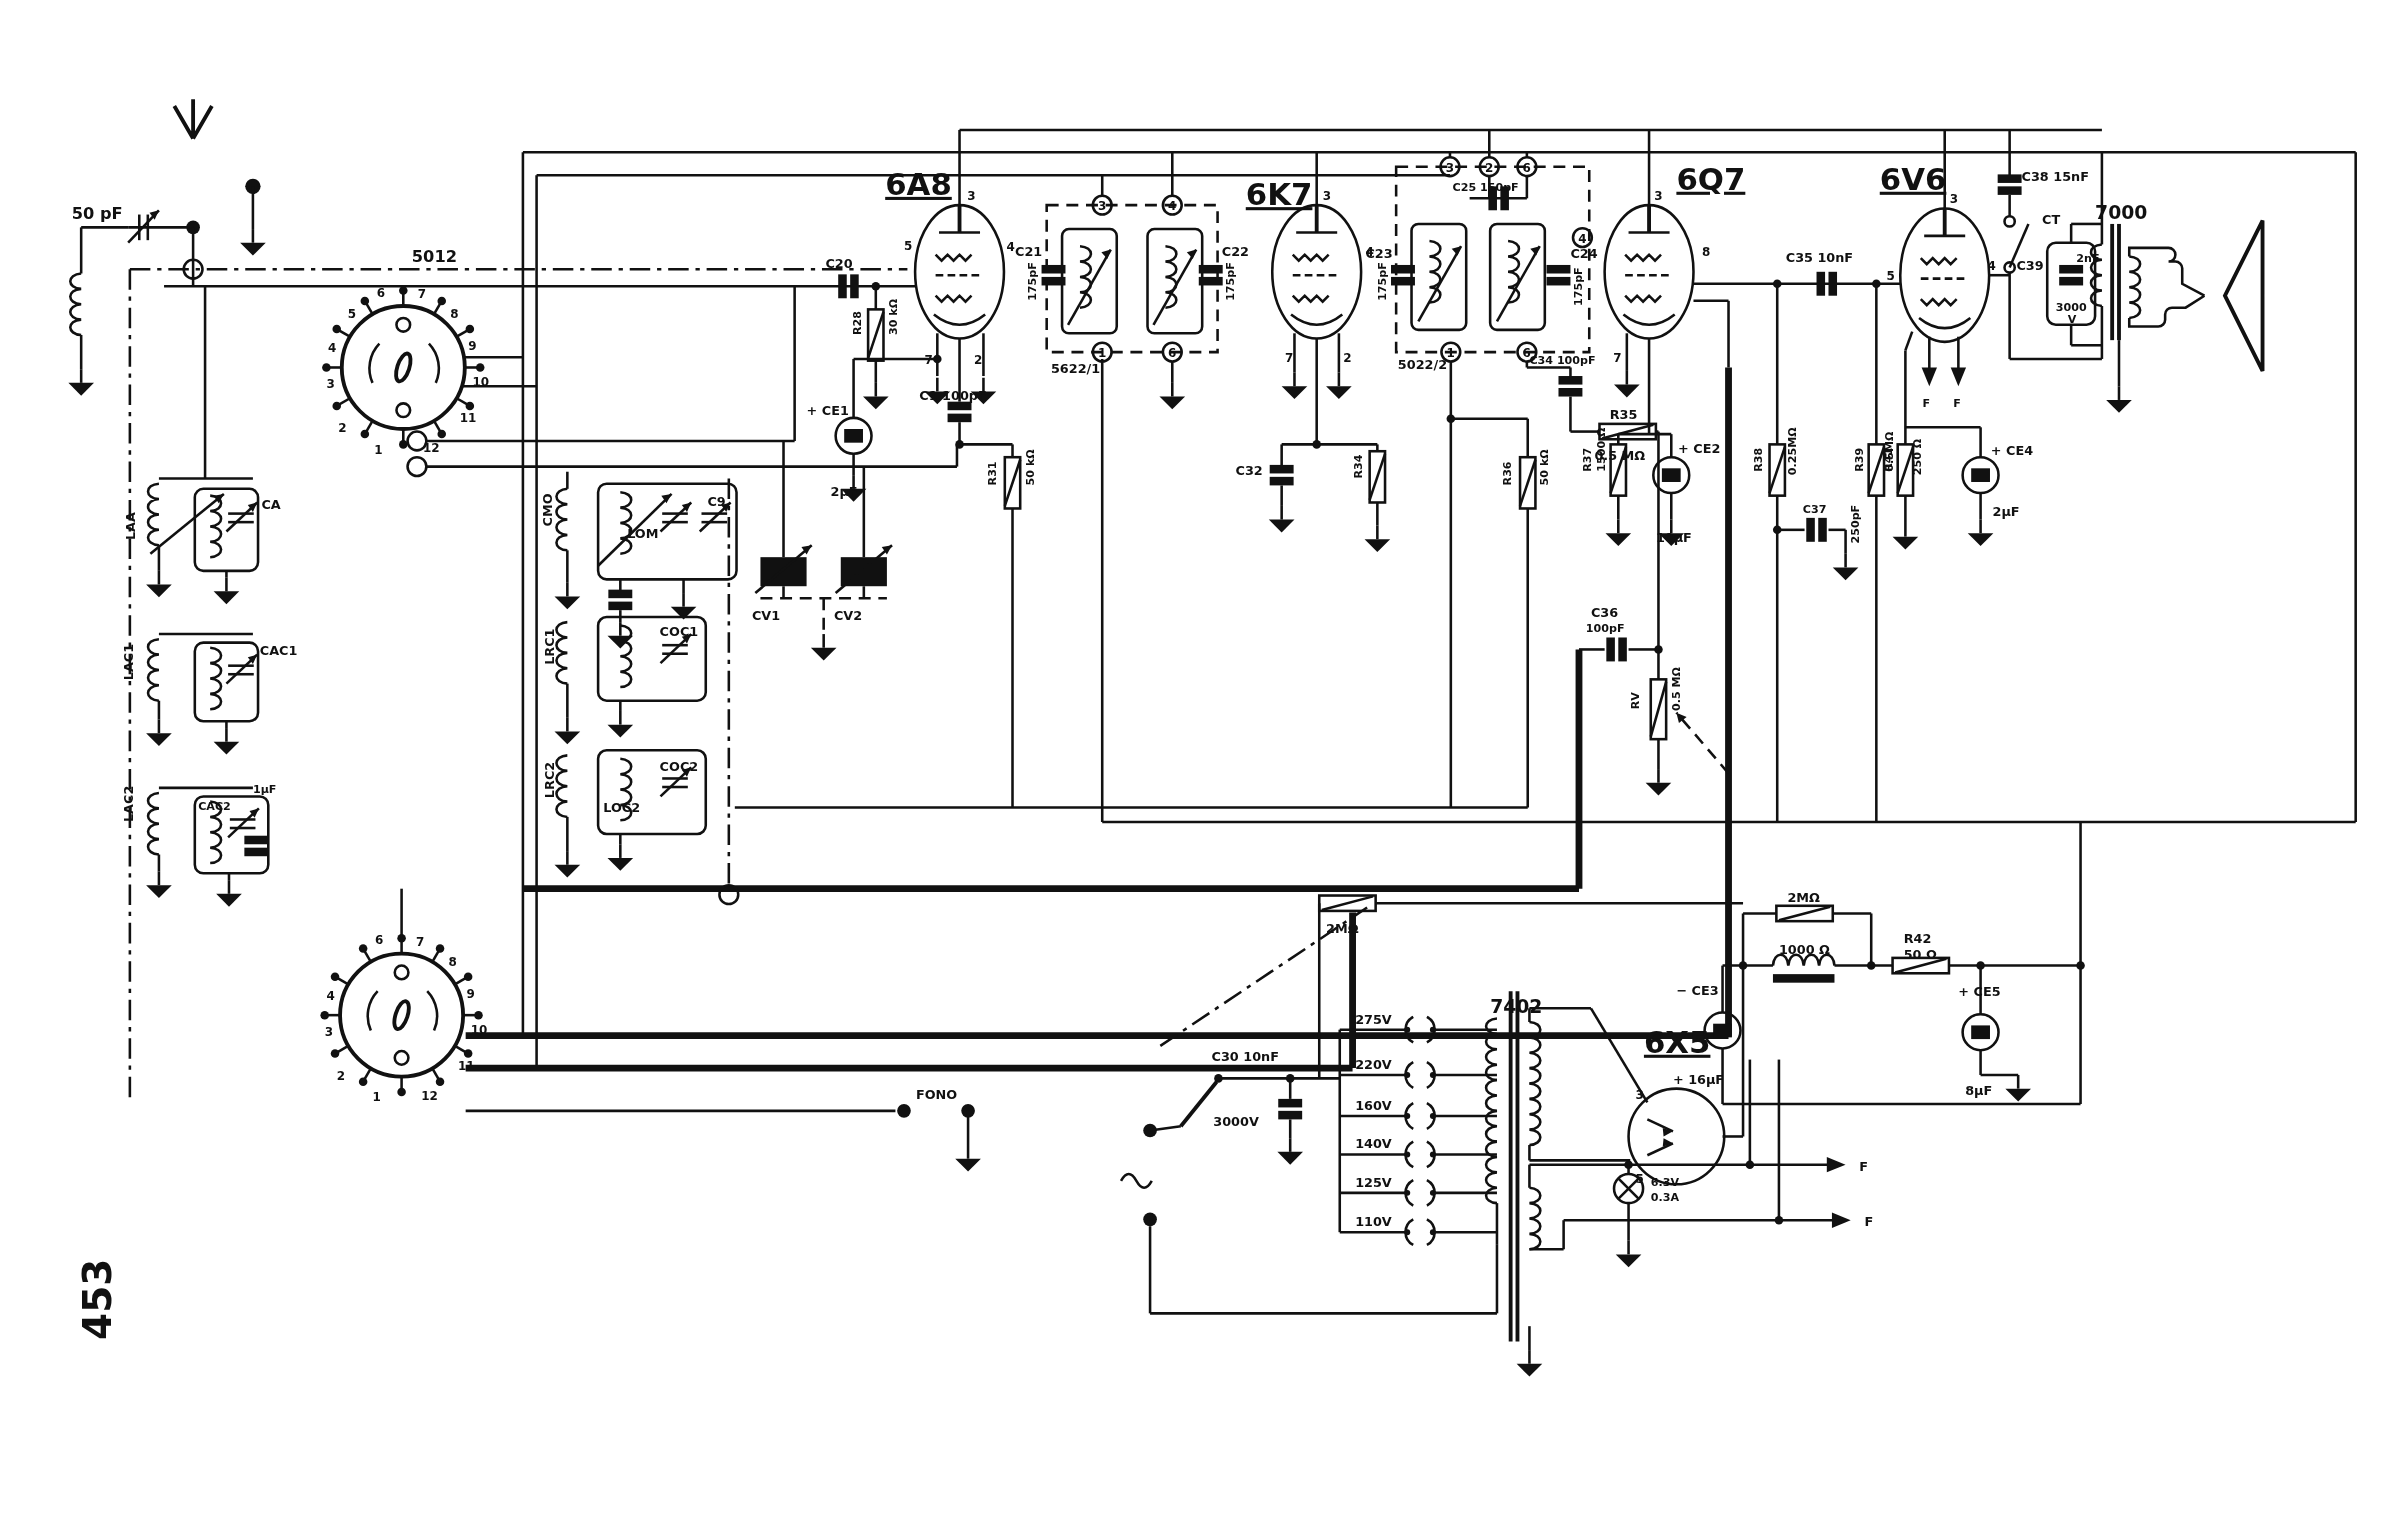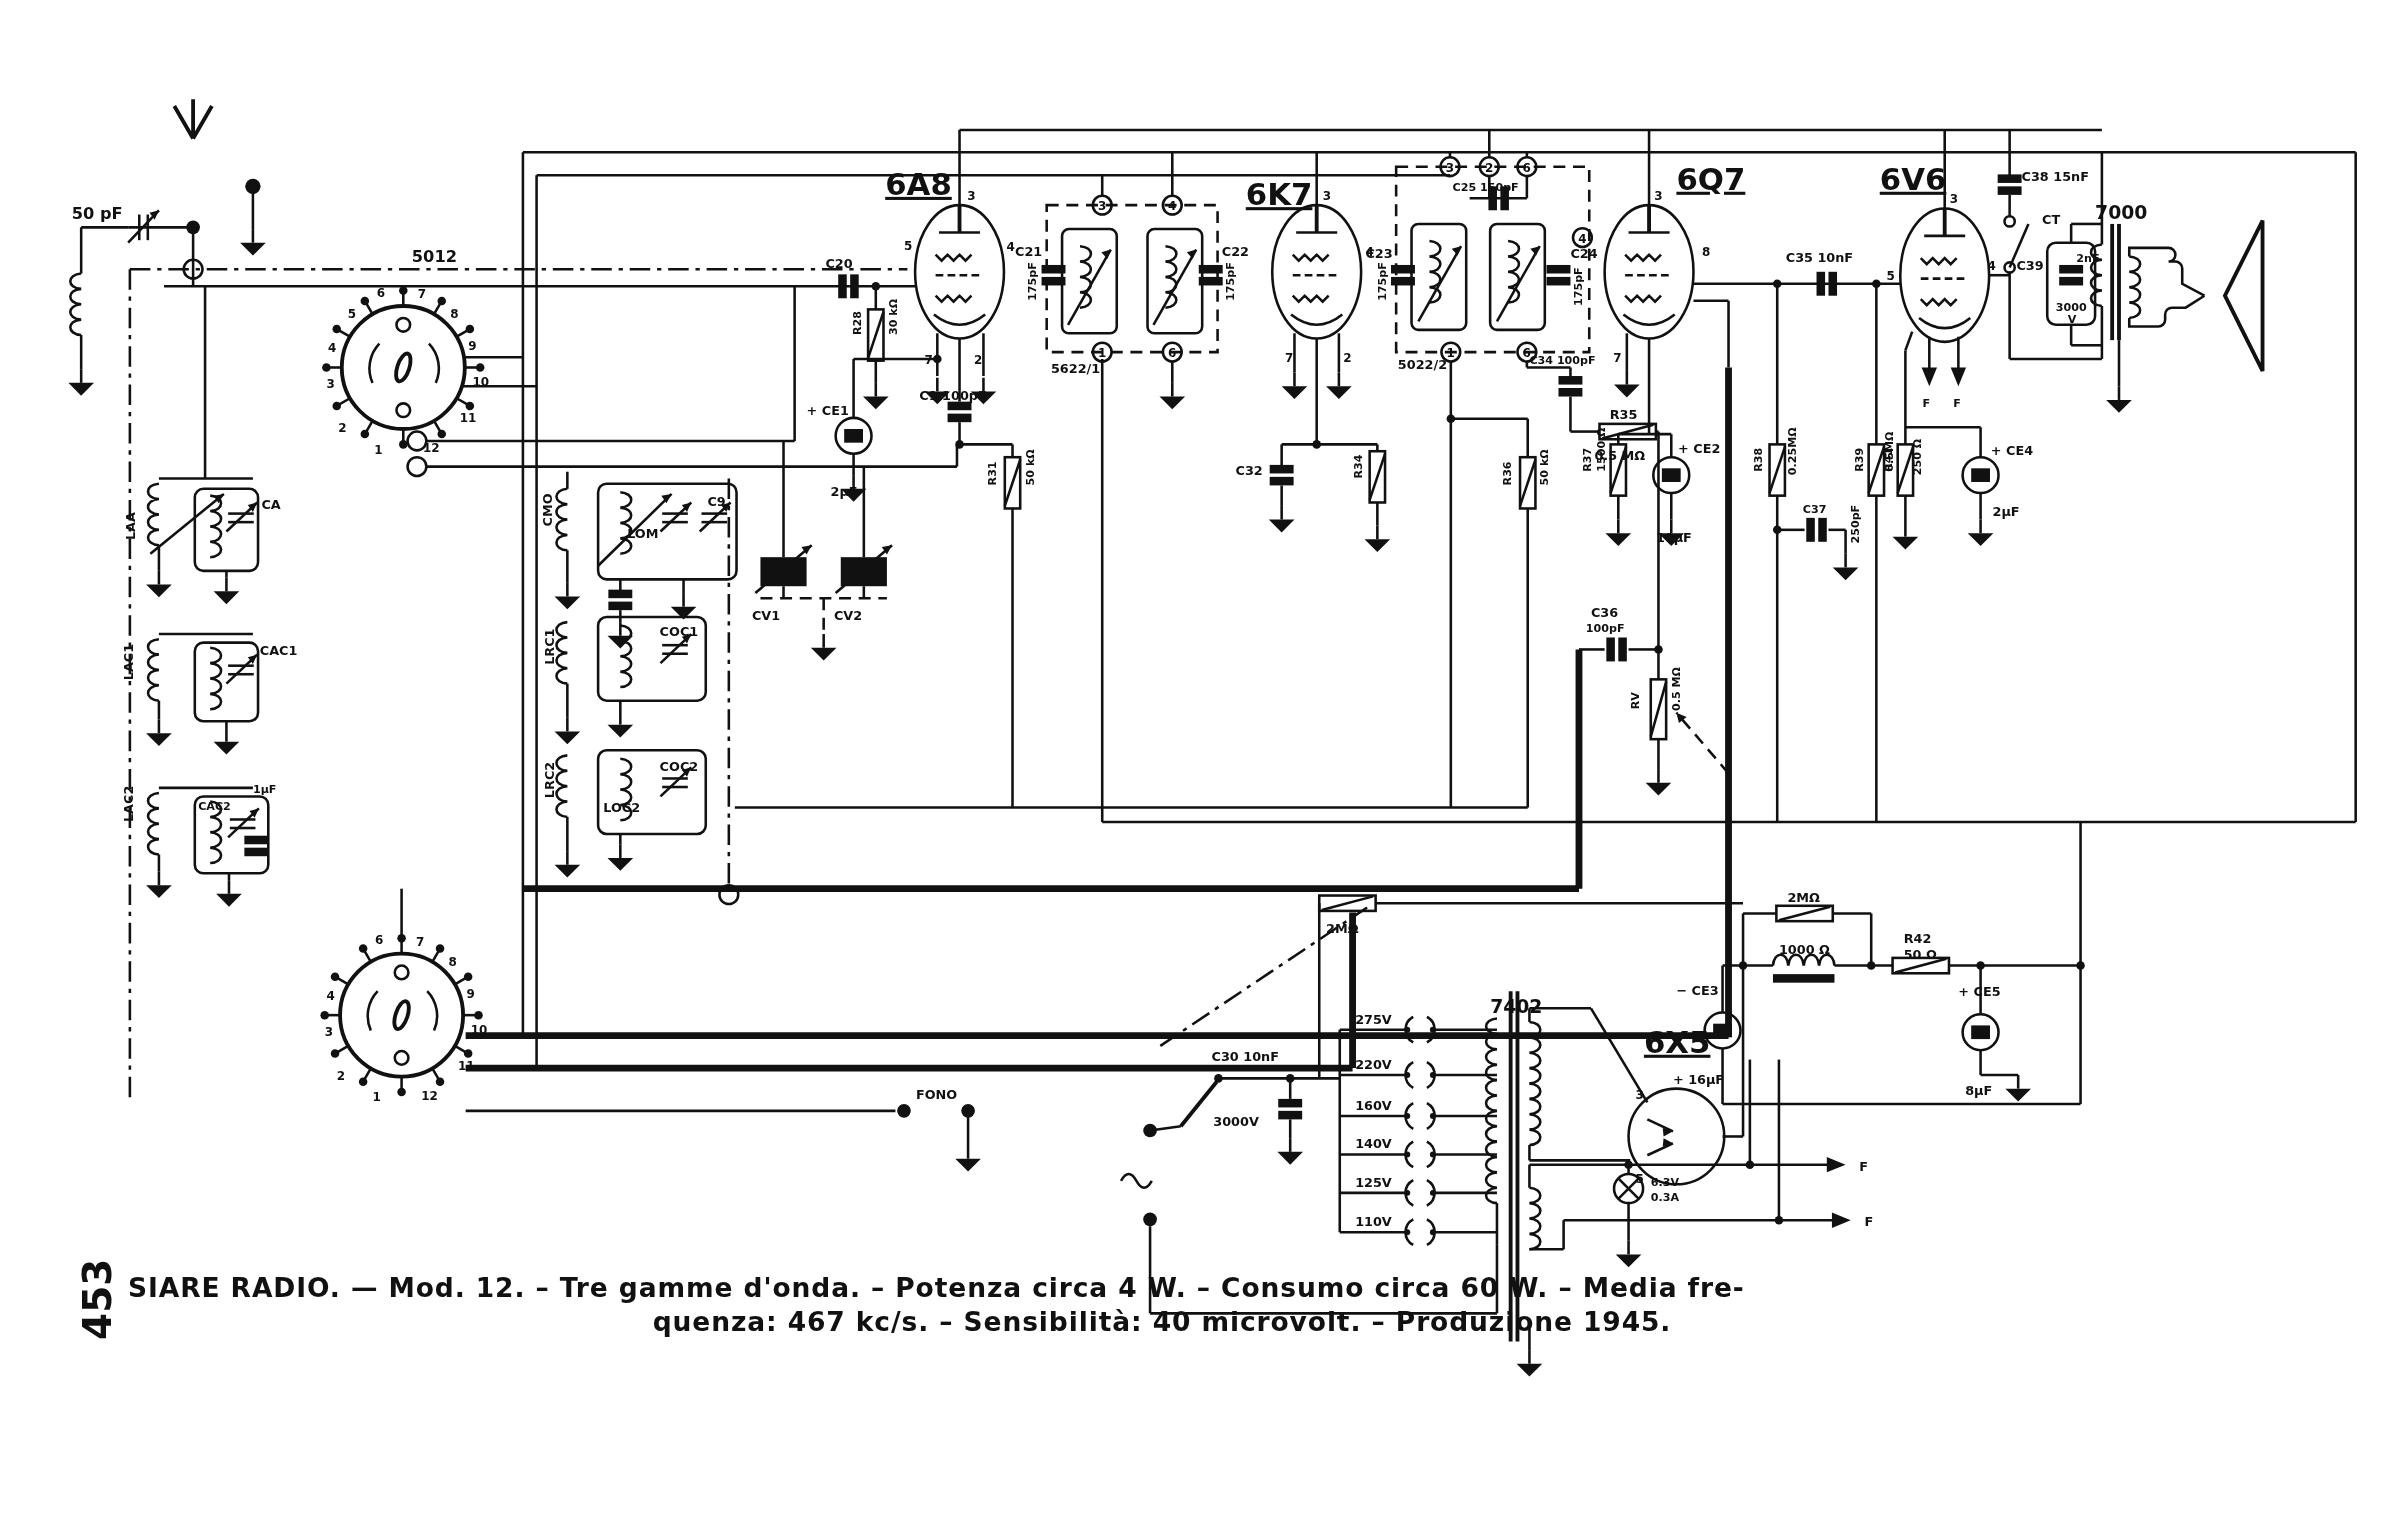--- a/index.html
+++ b/index.html
@@ -774,19 +774,15 @@
   <line x1="1918" y1="1379" x2="1894" y2="1403" class="ln"></line>
   <line x1="1906" y1="1408" x2="1906" y2="1428" class="ln"></line>
   <line x1="1906" y1="1428" x2="1906" y2="1452" class="ln"></line>
         <use href="#gnd" transform="translate(1906,1452)"></use>
   <text class="lbx" x="1932" y="1388">6.3V</text>
   <text class="lbx" x="1932" y="1406">0.3A</text>
 </g>
 
 </svg>
 
-<div class="caption">
-  <div class="l1">SIARE RADIO. — Mod. 12. – Tre gamme d'onda. – Potenza circa 4 W. – Consumo circa 60 W. – Media fre-</div>
-  <div class="l2">quenza: 467 kc/s. – Sensibilità: 40 microvolt. – Produzione 1945.</div>
-</div>
 <div class="pageno">453</div>
 </div>
 
 
 </body></html>

